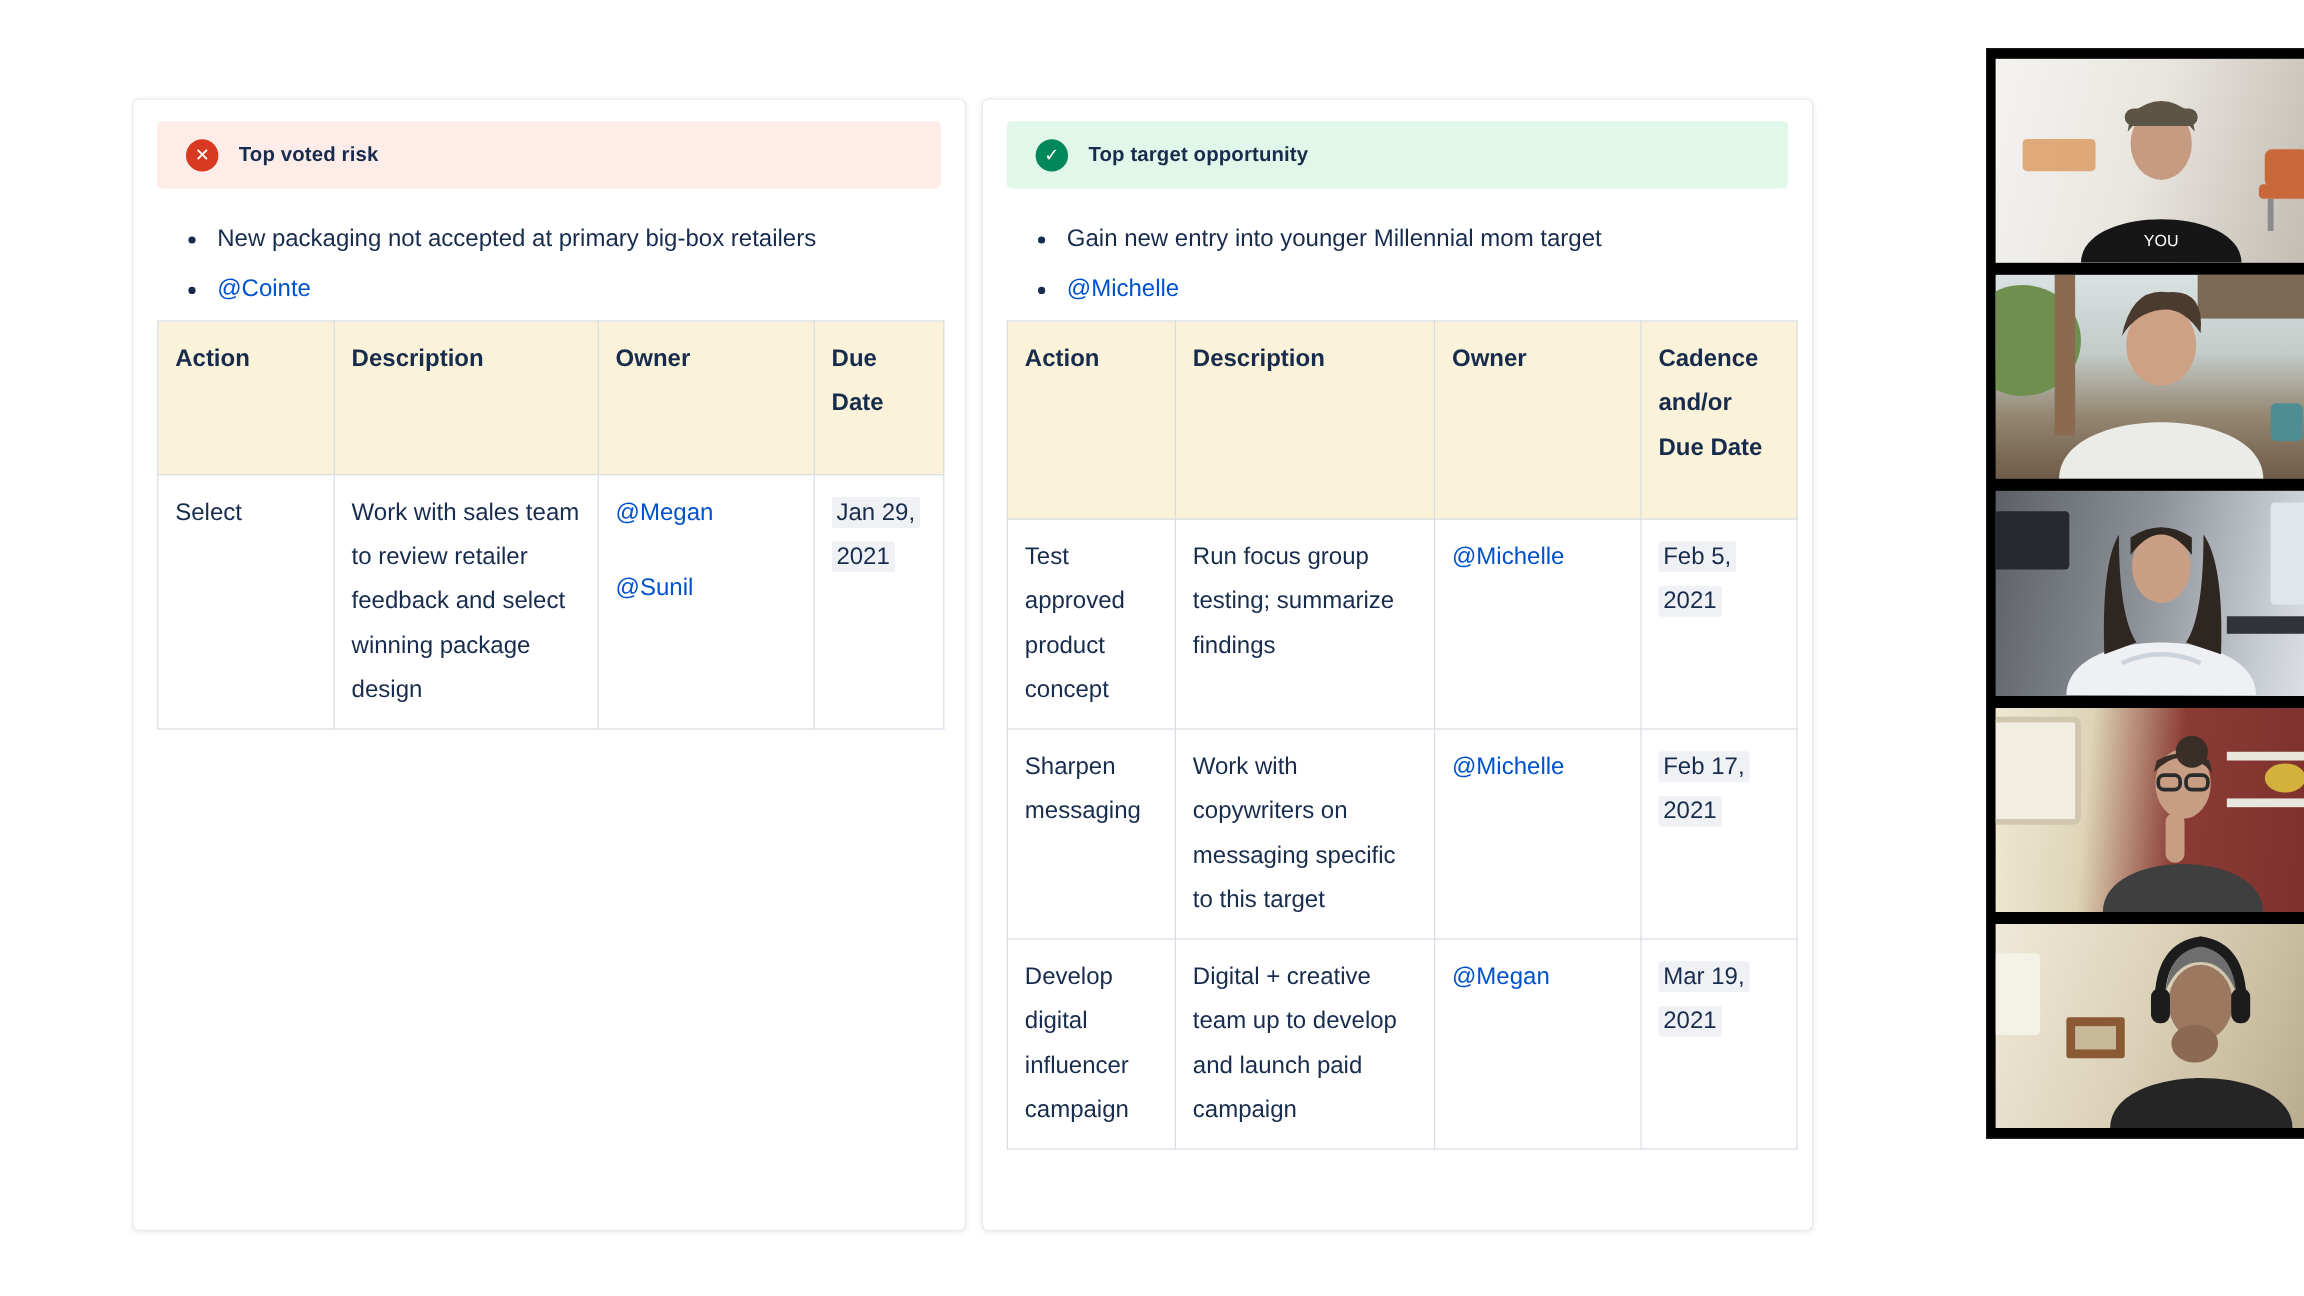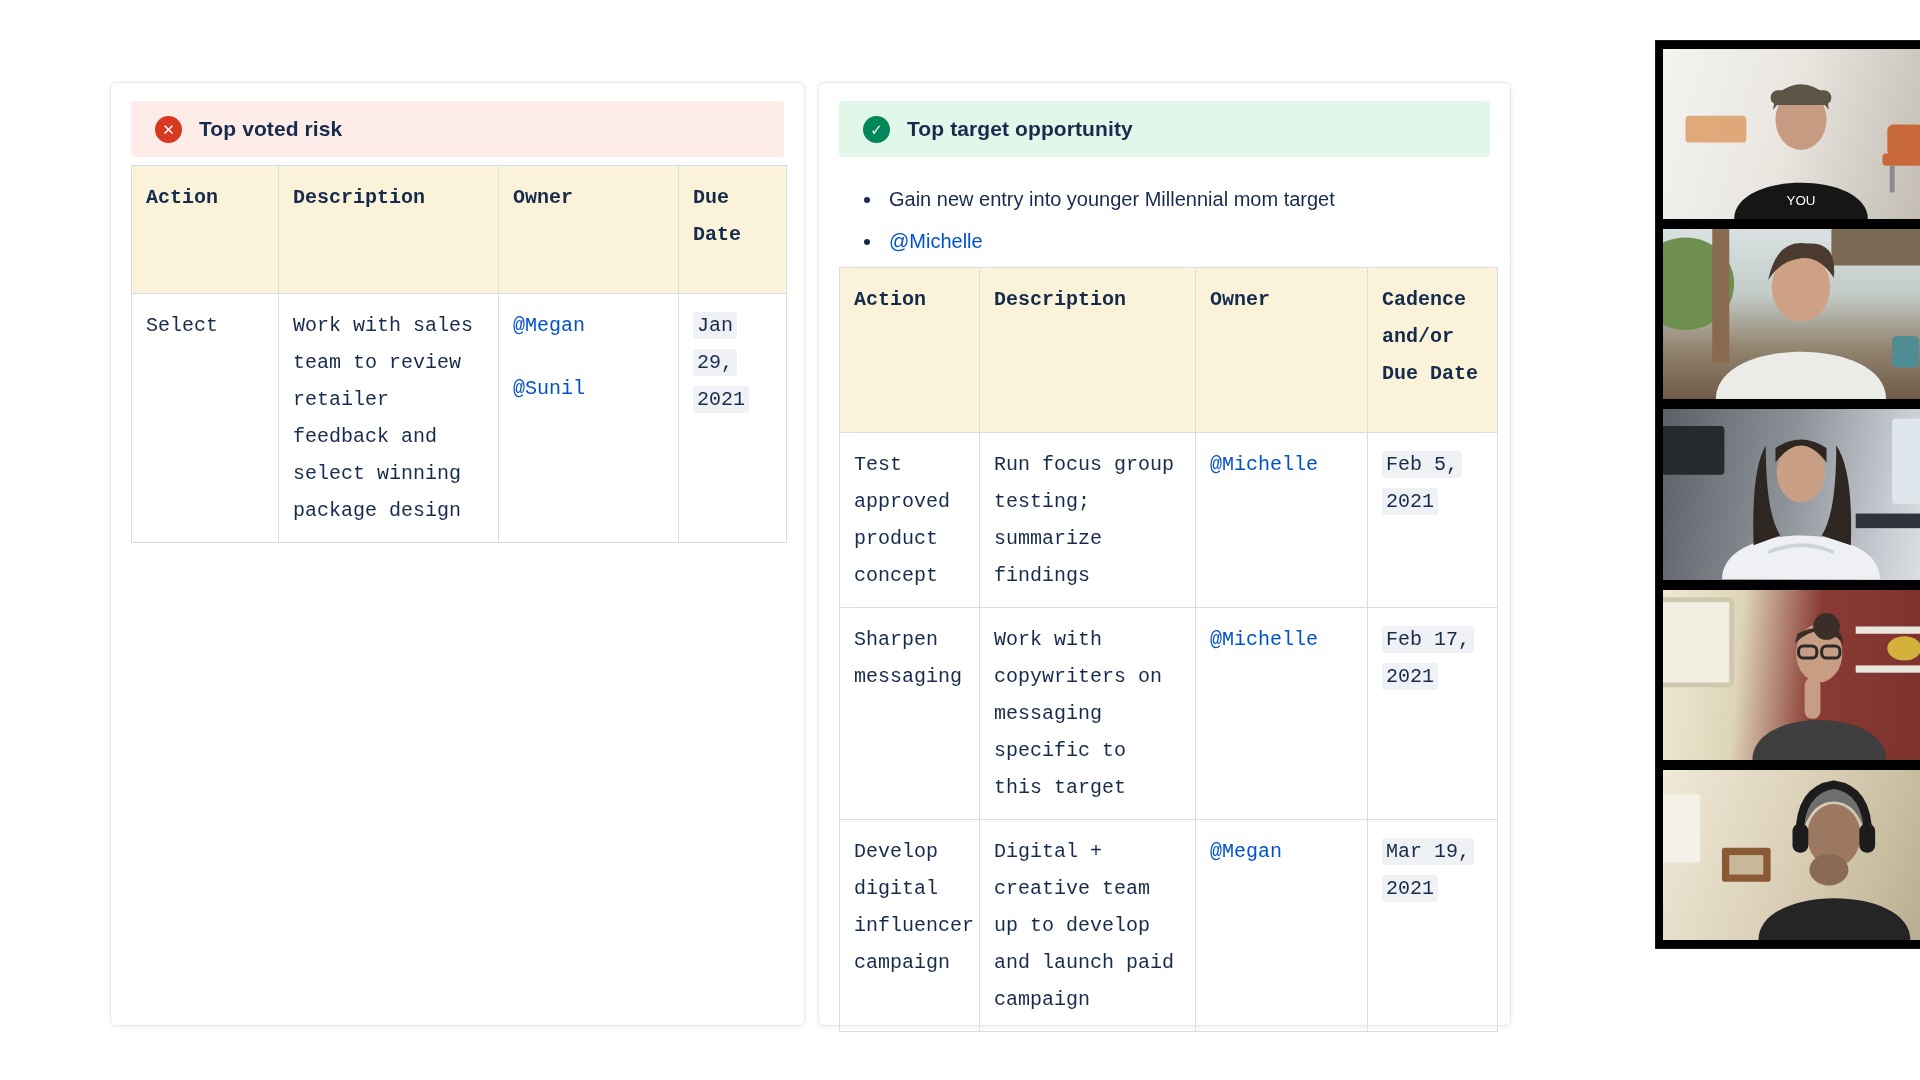--- a/index.html
+++ b/index.html
@@ -22,30 +22,30 @@
   }
   .banner.risk { background: var(--risk-banner-bg, #FDECE7); }
   .banner.opportunity { background: var(--opportunity-banner-bg, #E0F7E9); }
   .banner-icon {
     width: 27px; height: 27px; border-radius: 50%; flex: 0 0 27px;
     display: flex; align-items: center; justify-content: center;
     color: #fff; font-size: 15px; font-weight: bold; line-height: 1;
   }
   .banner.risk .banner-icon { background: var(--risk-icon-color, #D83A21); }
   .banner.opportunity .banner-icon { background: var(--opportunity-icon-color, #00875A); }
-  .banner-title { font-size: 21px; font-weight: bold; letter-spacing: .1px; }
+  .banner-title { font-size: 17px; font-weight: bold; letter-spacing: .1px; }
 
   ul.bullets { margin: 26px 0 0 44px; }
   ul.bullets li { font-size: 20px; line-height: 33px; margin-bottom: 9px; padding-left: 6px; }
   .mention { color: var(--link-color, #0052CC); cursor: pointer; text-decoration: none; }
 
   
   table.actions {
     border-collapse: collapse; table-layout: fixed;
-    margin-top: 8px; width: 100%; font-family: Liberation Mono, monospace;
+    margin-top: 8px; width: 100%;
   }
   table.actions th, table.actions td {
     border: 1px solid var(--table-border, #D8DCE3);
     vertical-align: top; text-align: left;
     padding: 13px 14px; font-size: 20px; line-height: 37px; font-weight: normal;
   }
   table.actions th { background: var(--table-header-bg, #FBF3D9); font-weight: bold; padding-bottom: 40px; }
   .date-lozenge {
     background: var(--lozenge-bg, #F0F1F4);
     padding: 2px 4px; border-radius: 3px;
@@ -72,20 +72,24 @@
 </style>
 </head>
 <body>
 
 <section class="card left">
   <div class="banner risk">
     <span class="banner-icon">✕</span>
     <span class="banner-title">Top voted risk</span>
   </div>
 
+  <ul class="bullets">
+    <li>New packaging not accepted at primary big-box retailers</li>
+    <li><span class="mention">@Cointe</span></li>
+  </ul>
 
   <table class="actions">
     <colgroup>
         <col style="width:147px">
         <col style="width:220px">
         <col style="width:180px">
         <col style="width:108px">
       </colgroup>
     <thead>
       <tr>

